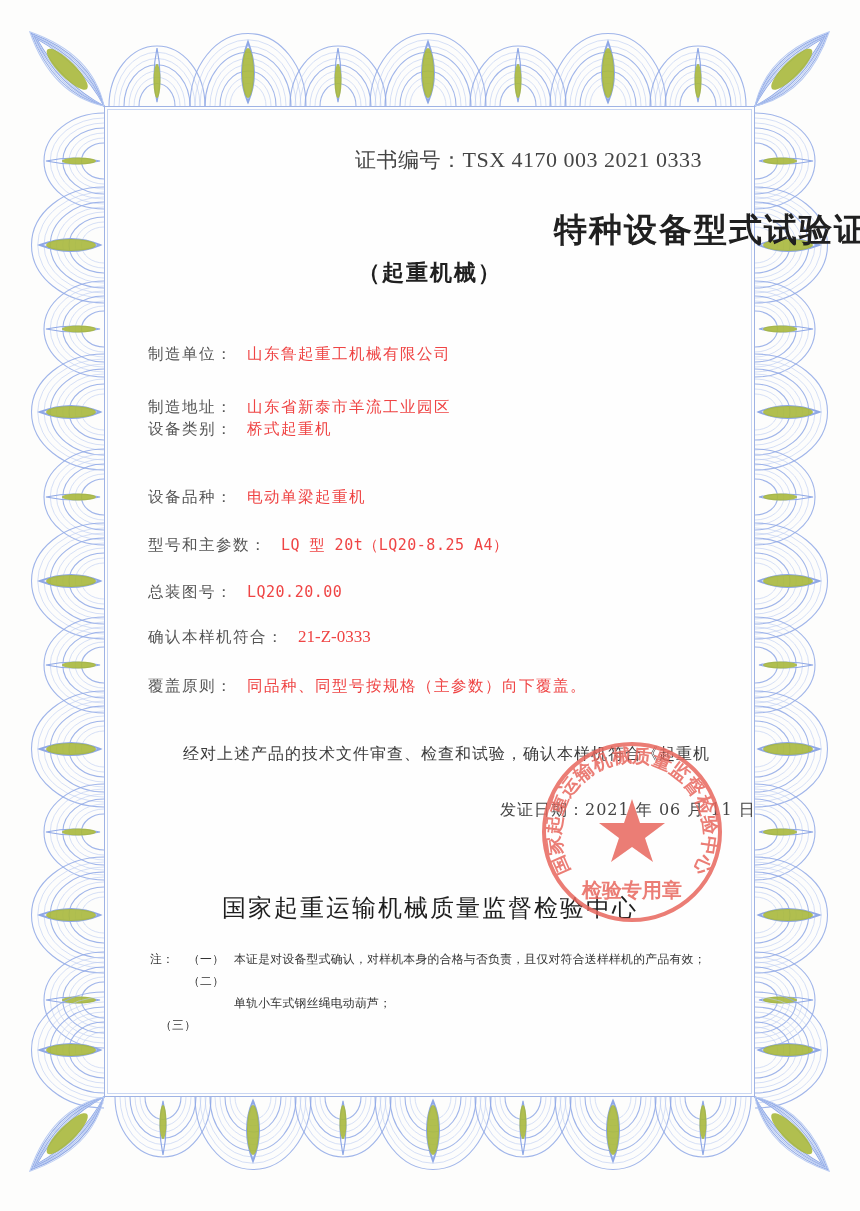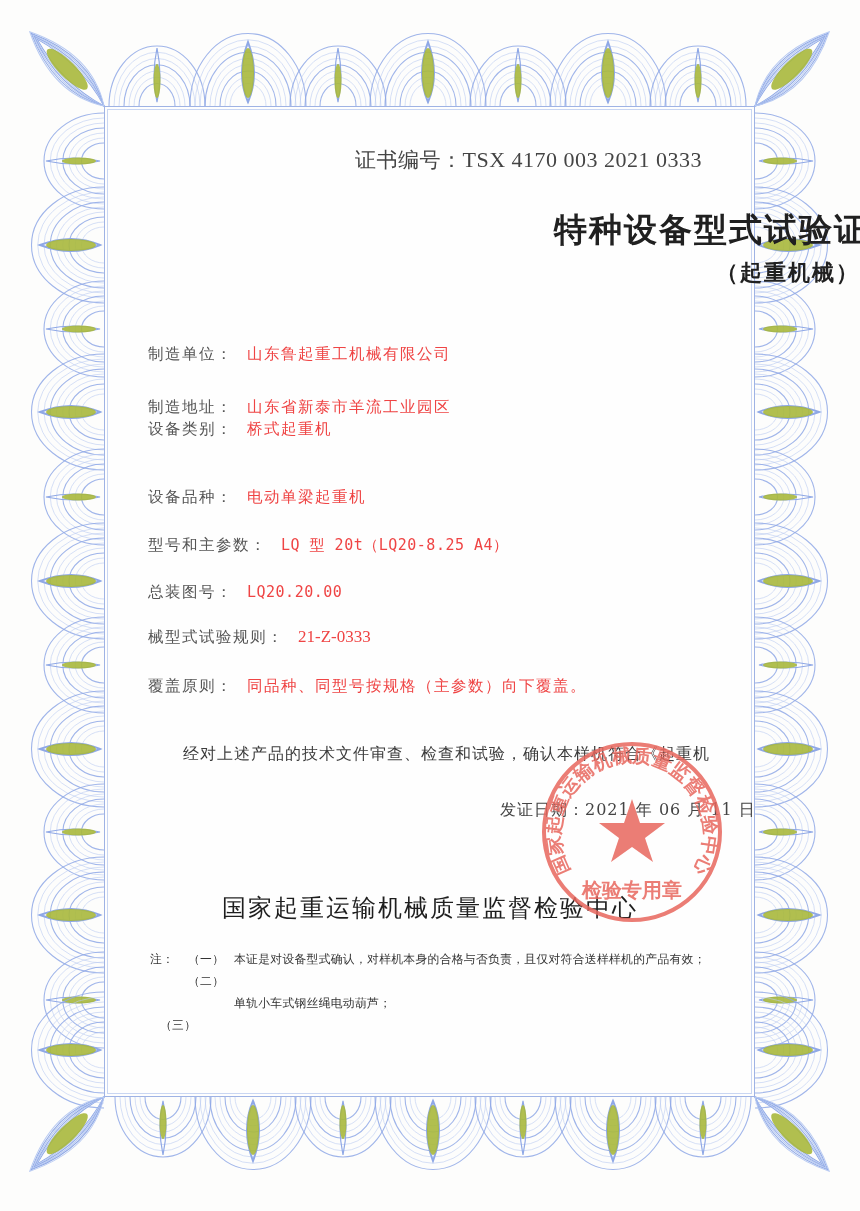--- a/index.html
+++ b/index.html
@@ -8,21 +8,21 @@
   #border-svg { position: absolute; left: 0; top: 0; width: 860px; height: 1211px; }
   .frame { position: absolute; left: 104px; top: 106px; width: 651px; height: 991px;
            background: #fefefe; border: 1.5px solid #9fb3e4; box-sizing: border-box;
            outline: 1px solid #c9d6f2; outline-offset: -4px; }
   .abs { position: absolute; white-space: nowrap; }
   .cert-no { left: 355px; top: 146px; font-size: 21px; color: #444; letter-spacing: 0.5px;
              font-family: "Liberation Serif", "DejaVu Serif", serif; }
   .cert-no .num { font-size: 22px; }
   .title { left: 0; width: 860px; top: 208px; text-align: right; font-size: 33px; color: #202020;
            font-family: "DejaVu Sans", "Liberation Sans", sans-serif; letter-spacing: 2px; font-weight: bold; padding-left: 44px; }
-  .subtitle { left: 0; width: 860px; top: 258px; text-align: right; font-size: 22px; color: #202020;
+  .subtitle { left: 0; width: 860px; top: 258px; text-align: center; font-size: 22px; color: #202020;
               font-family: "DejaVu Sans", "Liberation Sans", sans-serif; font-weight: bold; letter-spacing: 2px; }
   .field { left: 148px; font-size: 15.5px; color: #4a4a4a; letter-spacing: 1.5px; }
   .field .label { color: #555; }
   .field .value { margin-left: 14px; color: #ef4444; }
   .field .value.mono { font-family: "DejaVu Sans Mono", "Liberation Mono", monospace; letter-spacing: 0.5px; font-size: 15px; }
   .field .value.serif { font-family: "Liberation Serif", serif; font-size: 17px; letter-spacing: 0; }
   .statement { left: 148px; width: 600px; top: 733px; font-size: 16px; line-height: 42px; color: #3c3c3c;
                white-space: normal; letter-spacing: 1px; }
   .statement p { margin: 0; }
   .statement .indent { padding-left: 35px; }
@@ -555,21 +555,21 @@
 <div class="abs field" style="top:487px">
   <span class="label">设备品种：</span><span class="value">电动单梁起重机</span>
 </div>
 <div class="abs field" style="top:535px">
   <span class="label">型号和主参数：</span><span class="value mono">LQ 型 20t（LQ20-8.25 A4）</span>
 </div>
 <div class="abs field" style="top:582px">
   <span class="label">总装图号：</span><span class="value mono">LQ20.20.00</span>
 </div>
 <div class="abs field" style="top:627px">
-  <span class="label">械型式试验规则：</span><span class="value serif">21-Z-0333</span>
+  <span class="label">确认本样机符合：</span><span class="value serif">21-Z-0333</span>
 </div>
 <div class="abs field" style="top:676px">
   <span class="label">覆盖原则：</span><span class="value">同品种、同型号按规格（主参数）向下覆盖。</span>
 </div>
 
 <div class="abs statement">
   <p class="indent">经对上述产品的技术文件审查、检查和试验，确认本样机符合《起重机</p>
 </div>
 
 <div class="abs issue-date">

